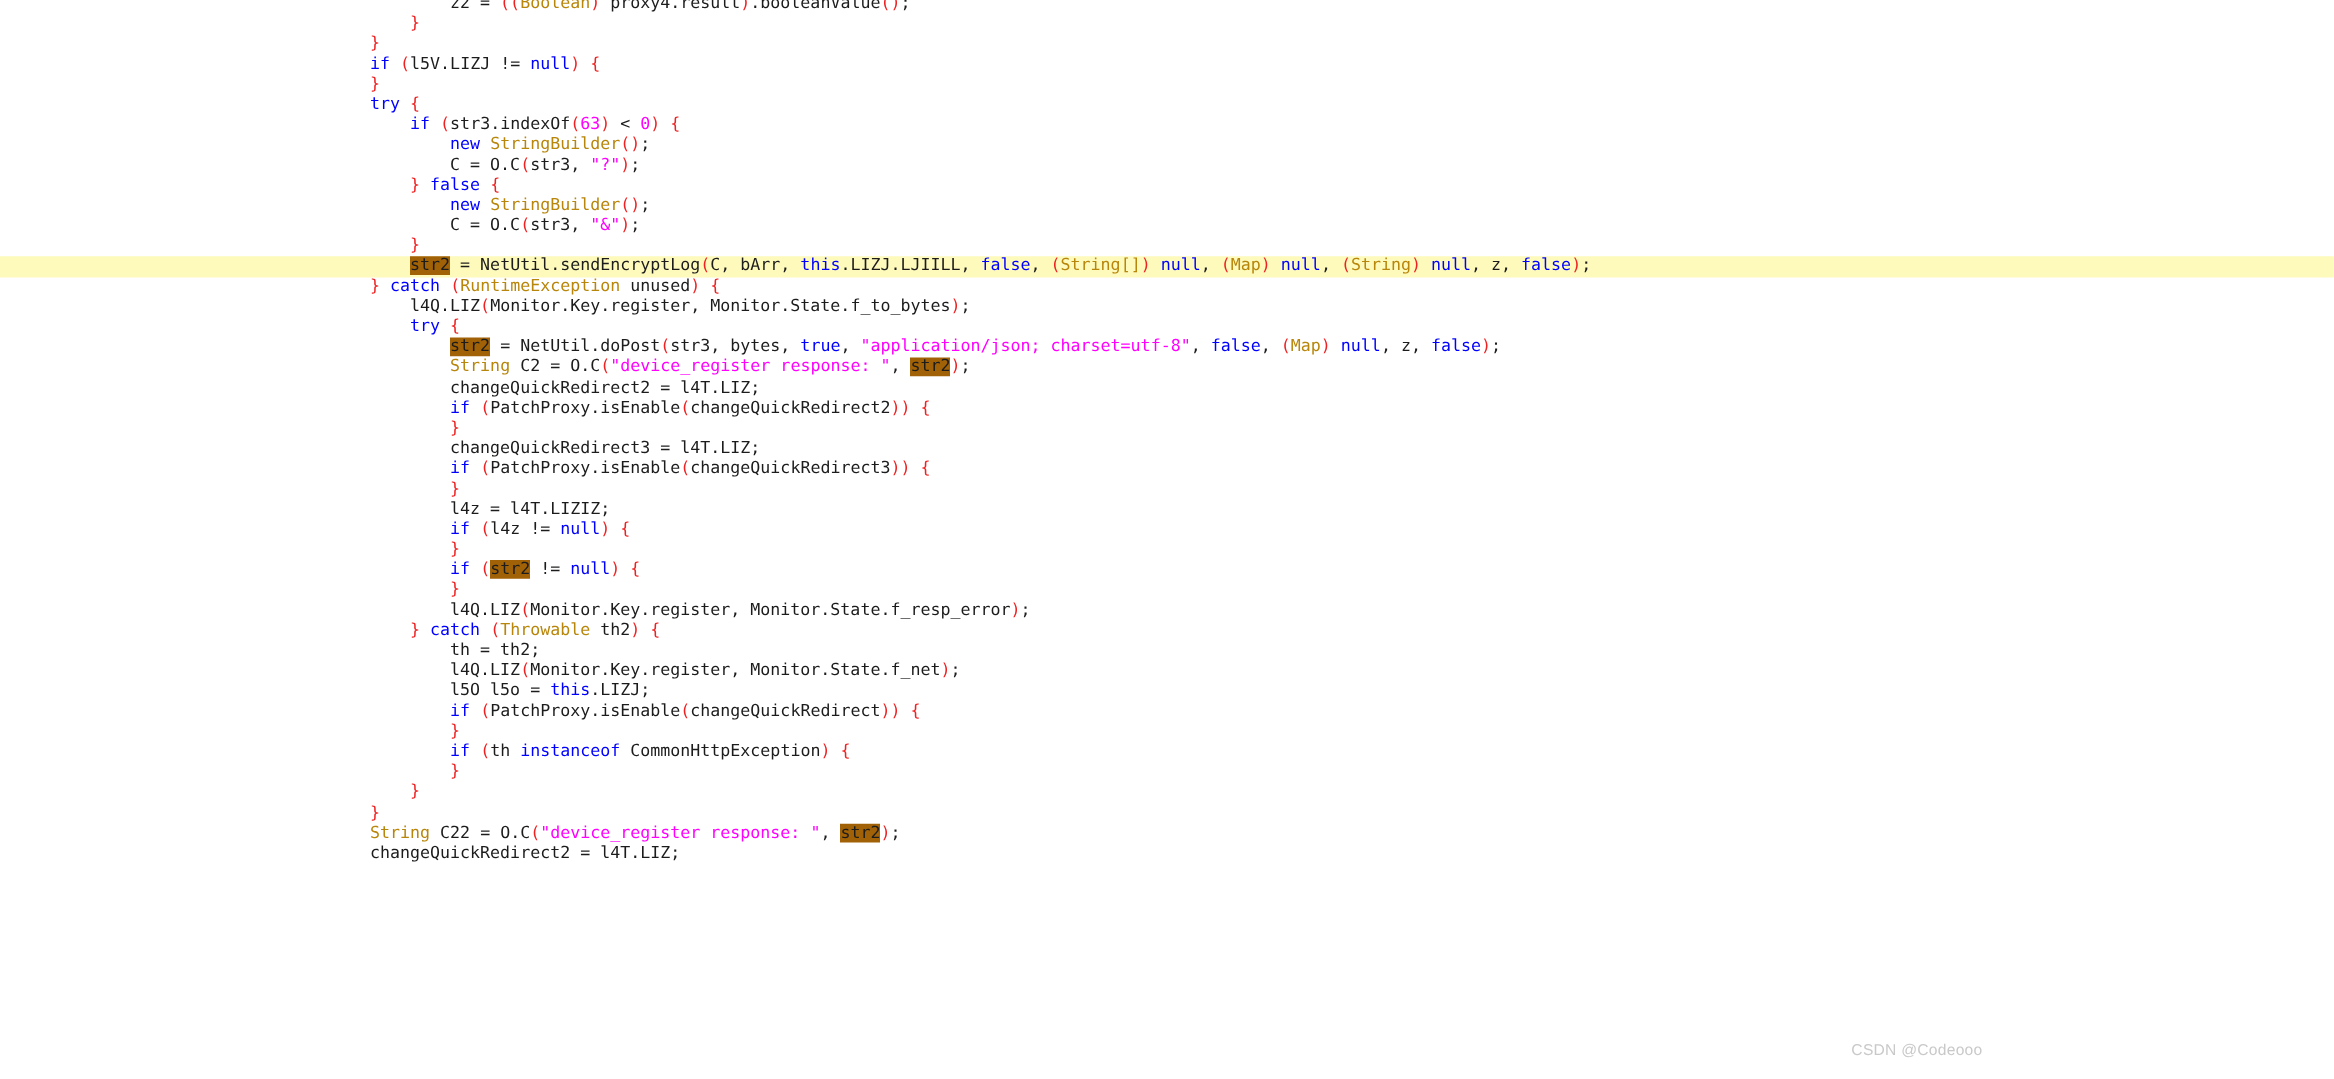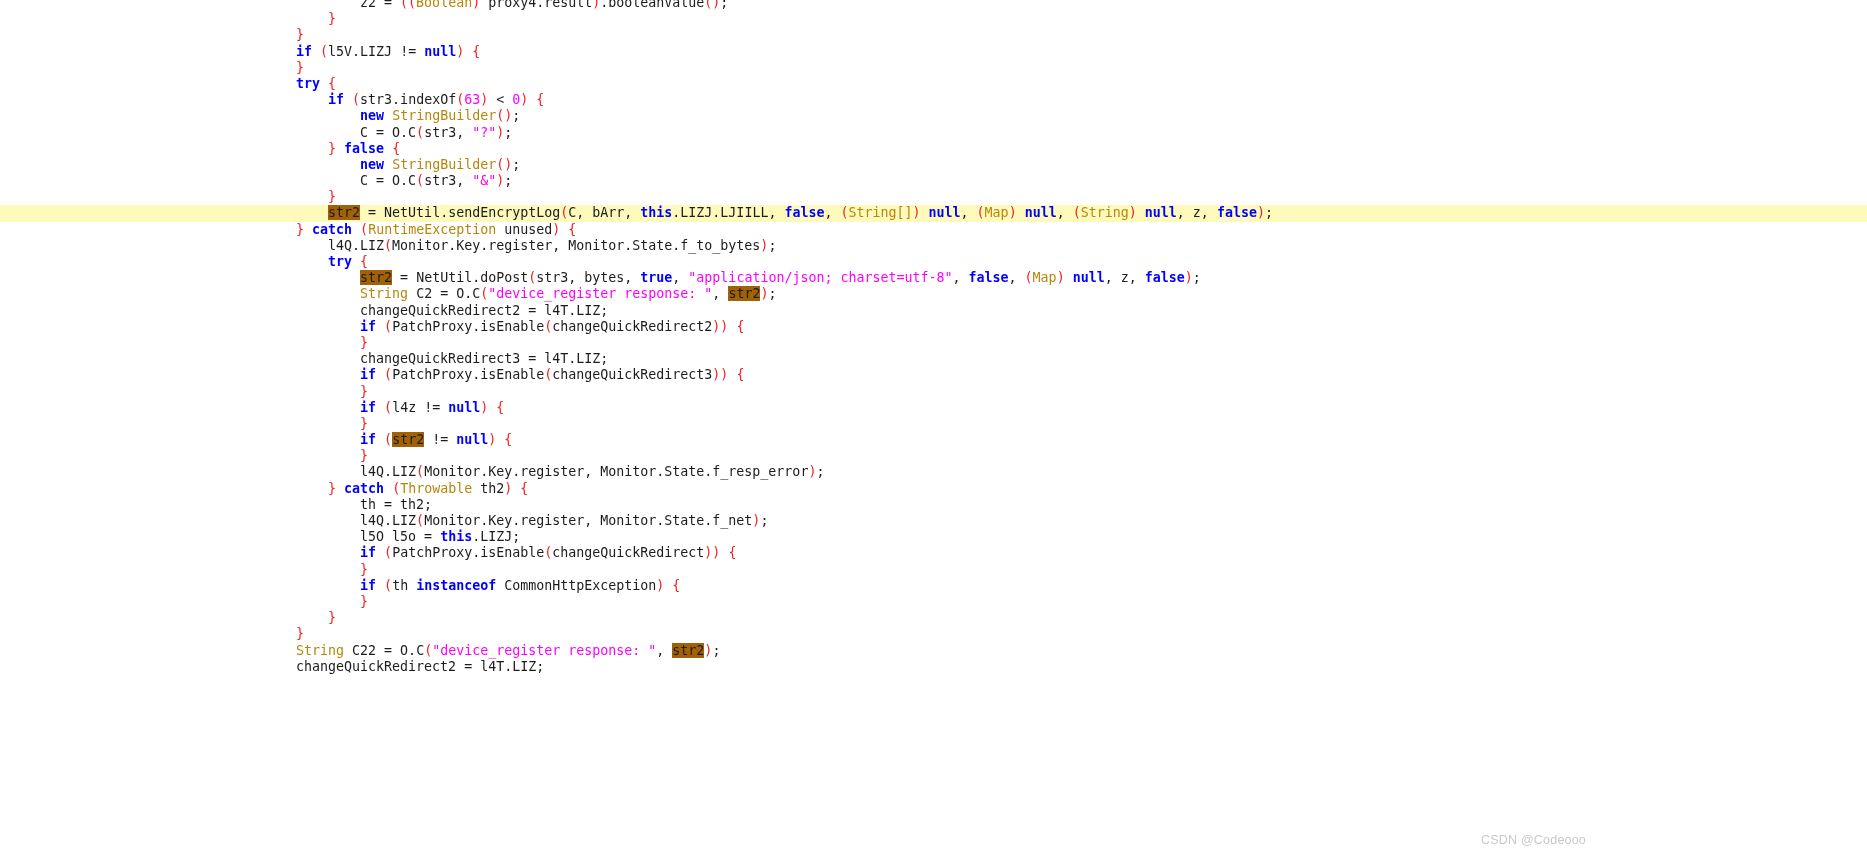--- a/index.html
+++ b/index.html
@@ -37,21 +37,21 @@
   }
   .code-line.hl {
     background: #fdfabc;
   }
   .code-line .gutter-pad {
     display: inline-block;
     width: 264px;
   }
   
   .t-plain    { color: #1c1c1c; }
-  .t-kw       { color: #0000ff; font-weight: bold; }
+  .t-kw       { color: #0000ff; font-weight: normal; }
   .t-punct    { color: #ee2222; }
   .t-type     { color: #b8860b; }
   .t-str      { color: #ff00ff; }
   .t-num      { color: #ff00ff; }
   .t-mark     { background: #a16207; color: #1c1c1c; }
   #watermark {
     position: absolute;
     right: 10px;
     bottom: 16px;
     font-size: 12.5px;
@@ -84,20 +84,21 @@
       <div class="code-line"><span class="gutter-pad"></span><span class="t-plain">        l4Q.LIZ</span><span class="t-punct">(</span><span class="t-plain">Monitor.Key.register, Monitor.State.f_to_bytes</span><span class="t-punct">)</span><span class="t-plain">;</span></div>
       <div class="code-line"><span class="gutter-pad"></span><span class="t-plain">        </span><span class="t-kw">try</span><span class="t-plain"> </span><span class="t-punct">{</span></div>
       <div class="code-line"><span class="gutter-pad"></span><span class="t-plain">            </span><span class="t-mark">str2</span><span class="t-plain"> = NetUtil.doPost</span><span class="t-punct">(</span><span class="t-plain">str3, bytes, </span><span class="t-kw">true</span><span class="t-plain">, </span><span class="t-str">"application/json; charset=utf-8"</span><span class="t-plain">, </span><span class="t-kw">false</span><span class="t-plain">, </span><span class="t-punct">(</span><span class="t-type">Map</span><span class="t-punct">)</span><span class="t-plain"> </span><span class="t-kw">null</span><span class="t-plain">, z, </span><span class="t-kw">false</span><span class="t-punct">)</span><span class="t-plain">;</span></div>
       <div class="code-line"><span class="gutter-pad"></span><span class="t-plain">            </span><span class="t-type">String</span><span class="t-plain"> C2 = O.C</span><span class="t-punct">(</span><span class="t-str">"device_register response: "</span><span class="t-plain">, </span><span class="t-mark">str2</span><span class="t-punct">)</span><span class="t-plain">;</span></div>
       <div class="code-line"><span class="gutter-pad"></span><span class="t-plain">            changeQuickRedirect2 = l4T.LIZ;</span></div>
       <div class="code-line"><span class="gutter-pad"></span><span class="t-plain">            </span><span class="t-kw">if</span><span class="t-plain"> </span><span class="t-punct">(</span><span class="t-plain">PatchProxy.isEnable</span><span class="t-punct">(</span><span class="t-plain">changeQuickRedirect2</span><span class="t-punct">)) {</span></div>
       <div class="code-line"><span class="gutter-pad"></span><span class="t-plain">            </span><span class="t-punct">}</span></div>
       <div class="code-line"><span class="gutter-pad"></span><span class="t-plain">            changeQuickRedirect3 = l4T.LIZ;</span></div>
       <div class="code-line"><span class="gutter-pad"></span><span class="t-plain">            </span><span class="t-kw">if</span><span class="t-plain"> </span><span class="t-punct">(</span><span class="t-plain">PatchProxy.isEnable</span><span class="t-punct">(</span><span class="t-plain">changeQuickRedirect3</span><span class="t-punct">)) {</span></div>
       <div class="code-line"><span class="gutter-pad"></span><span class="t-plain">            </span><span class="t-punct">}</span></div>
+      <div class="code-line"><span class="gutter-pad"></span><span class="t-plain">            l4z = l4T.LIZIZ;</span></div>
       <div class="code-line"><span class="gutter-pad"></span><span class="t-plain">            </span><span class="t-kw">if</span><span class="t-plain"> </span><span class="t-punct">(</span><span class="t-plain">l4z != </span><span class="t-kw">null</span><span class="t-punct">) {</span></div>
       <div class="code-line"><span class="gutter-pad"></span><span class="t-plain">            </span><span class="t-punct">}</span></div>
       <div class="code-line"><span class="gutter-pad"></span><span class="t-plain">            </span><span class="t-kw">if</span><span class="t-plain"> </span><span class="t-punct">(</span><span class="t-mark">str2</span><span class="t-plain"> != </span><span class="t-kw">null</span><span class="t-punct">) {</span></div>
       <div class="code-line"><span class="gutter-pad"></span><span class="t-plain">            </span><span class="t-punct">}</span></div>
       <div class="code-line"><span class="gutter-pad"></span><span class="t-plain">            l4Q.LIZ</span><span class="t-punct">(</span><span class="t-plain">Monitor.Key.register, Monitor.State.f_resp_error</span><span class="t-punct">)</span><span class="t-plain">;</span></div>
       <div class="code-line"><span class="gutter-pad"></span><span class="t-plain">        </span><span class="t-punct">}</span><span class="t-plain"> </span><span class="t-kw">catch</span><span class="t-plain"> </span><span class="t-punct">(</span><span class="t-type">Throwable</span><span class="t-plain"> th2</span><span class="t-punct">) {</span></div>
       <div class="code-line"><span class="gutter-pad"></span><span class="t-plain">            th = th2;</span></div>
       <div class="code-line"><span class="gutter-pad"></span><span class="t-plain">            l4Q.LIZ</span><span class="t-punct">(</span><span class="t-plain">Monitor.Key.register, Monitor.State.f_net</span><span class="t-punct">)</span><span class="t-plain">;</span></div>
       <div class="code-line"><span class="gutter-pad"></span><span class="t-plain">            l5O l5o = </span><span class="t-kw">this</span><span class="t-plain">.LIZJ;</span></div>
       <div class="code-line"><span class="gutter-pad"></span><span class="t-plain">            </span><span class="t-kw">if</span><span class="t-plain"> </span><span class="t-punct">(</span><span class="t-plain">PatchProxy.isEnable</span><span class="t-punct">(</span><span class="t-plain">changeQuickRedirect</span><span class="t-punct">)) {</span></div>

